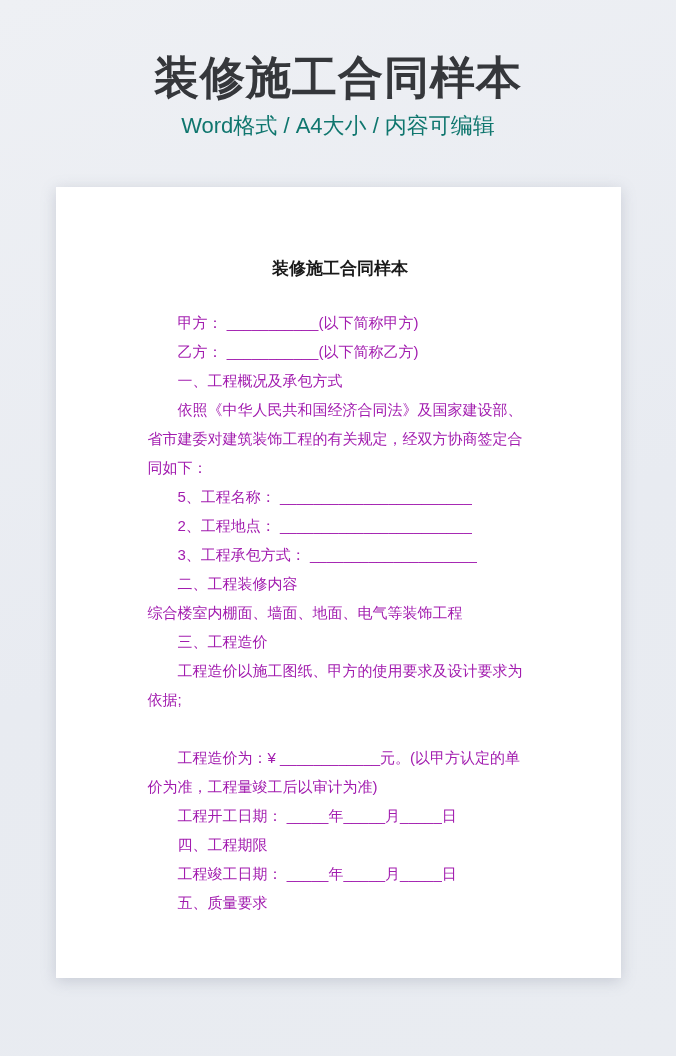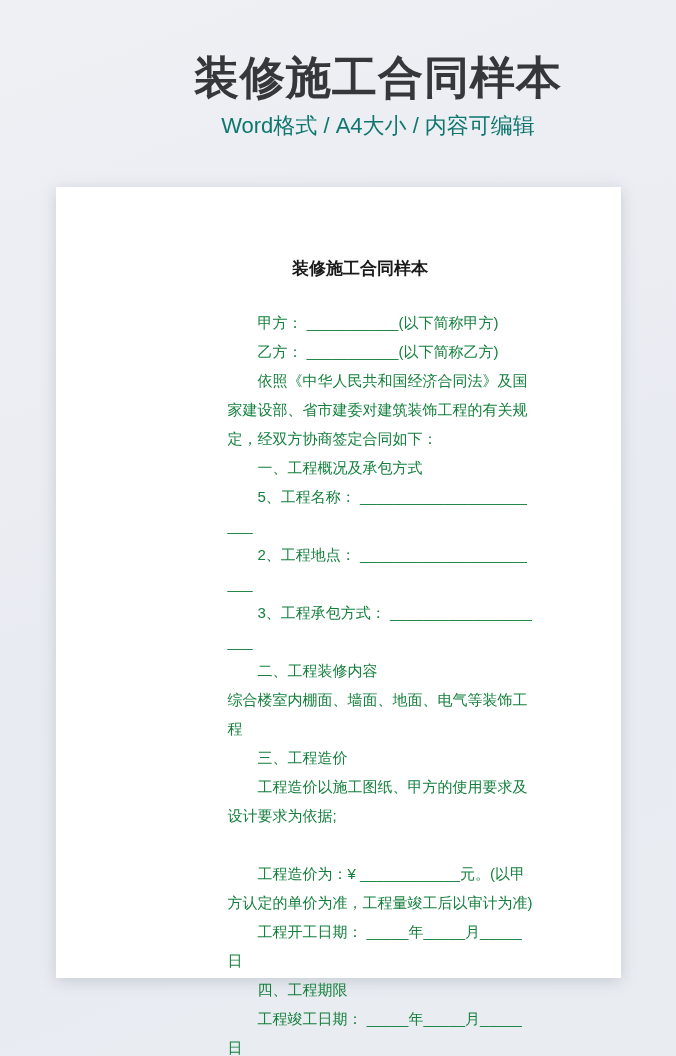--- a/index.html
+++ b/index.html
@@ -1,15 +1,15 @@
 <!DOCTYPE html>
 <html><head>
 <meta charset="utf-8">
 <style>
-  * { box-sizing: border-box; padding-left: 40px; }
+  * { box-sizing: border-box; }
   html, body { margin: 0; padding: 0; }
   body {
     width: 676px;
     height: 1056px;
     overflow: hidden;
     background: linear-gradient(160deg, #eef0f4 0%, #e8ebf1 55%, #e9ecf1 100%);
     font-family: "Liberation Sans", "DejaVu Sans", sans-serif;
   }
   .header {
     padding-top: 50px;
@@ -44,42 +44,42 @@
     font-weight: 700;
     text-align: center;
     color: #1a1a1a;
   }
   .doc-body { width: 100%; }
   .para {
     margin: 0;
     font-size: 15px;
     line-height: 29px;
     min-height: 29px;
-    color: #15803d;
+    color: #a21caf;
     text-indent: 2em;
     letter-spacing: 0;
     word-break: break-all;
   }
   .para.no-indent { text-indent: 0; }
 </style>
 </head>
 <body>
 
 <div class="header">
   <h1>装修施工合同样本</h1>
   <div class="subtitle">Word格式 / A4大小 / 内容可编辑</div>
 </div>
 
 <div class="page">
   <h2 class="doc-title">装修施工合同样本</h2>
   <div class="doc-body" id="doc-body">
       <p class="para">甲方： ___________(以下简称甲方)</p>
       <p class="para">乙方： ___________(以下简称乙方)</p>
+      <p class="para">一、工程概况及承包方式</p>
       <p class="para">依照《中华人民共和国经济合同法》及国家建设部、省市建委对建筑装饰工程的有关规定，经双方协商签定合同如下：</p>
-      <p class="para">一、工程概况及承包方式</p>
       <p class="para">5、工程名称： _______________________</p>
       <p class="para">2、工程地点： _______________________</p>
       <p class="para">3、工程承包方式： ____________________</p>
       <p class="para">二、工程装修内容</p>
       <p class="para no-indent">综合楼室内棚面、墙面、地面、电气等装饰工程</p>
       <p class="para">三、工程造价</p>
       <p class="para">工程造价以施工图纸、甲方的使用要求及设计要求为依据;</p>
       <p class="para no-indent"></p>
       <p class="para">工程造价为：¥ ____________元。(以甲方认定的单价为准，工程量竣工后以审计为准)</p>
       <p class="para">工程开工日期： _____年_____月_____日</p>

